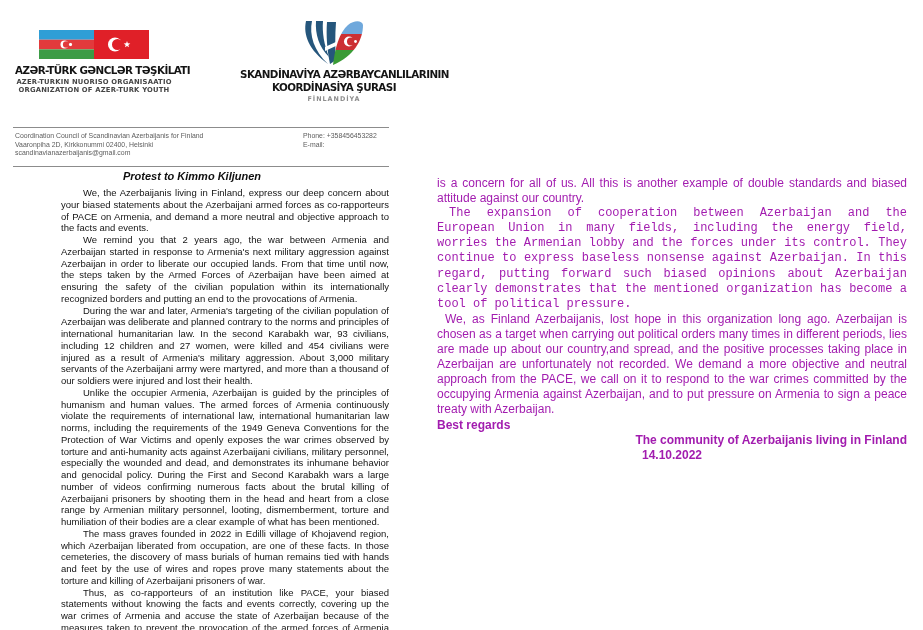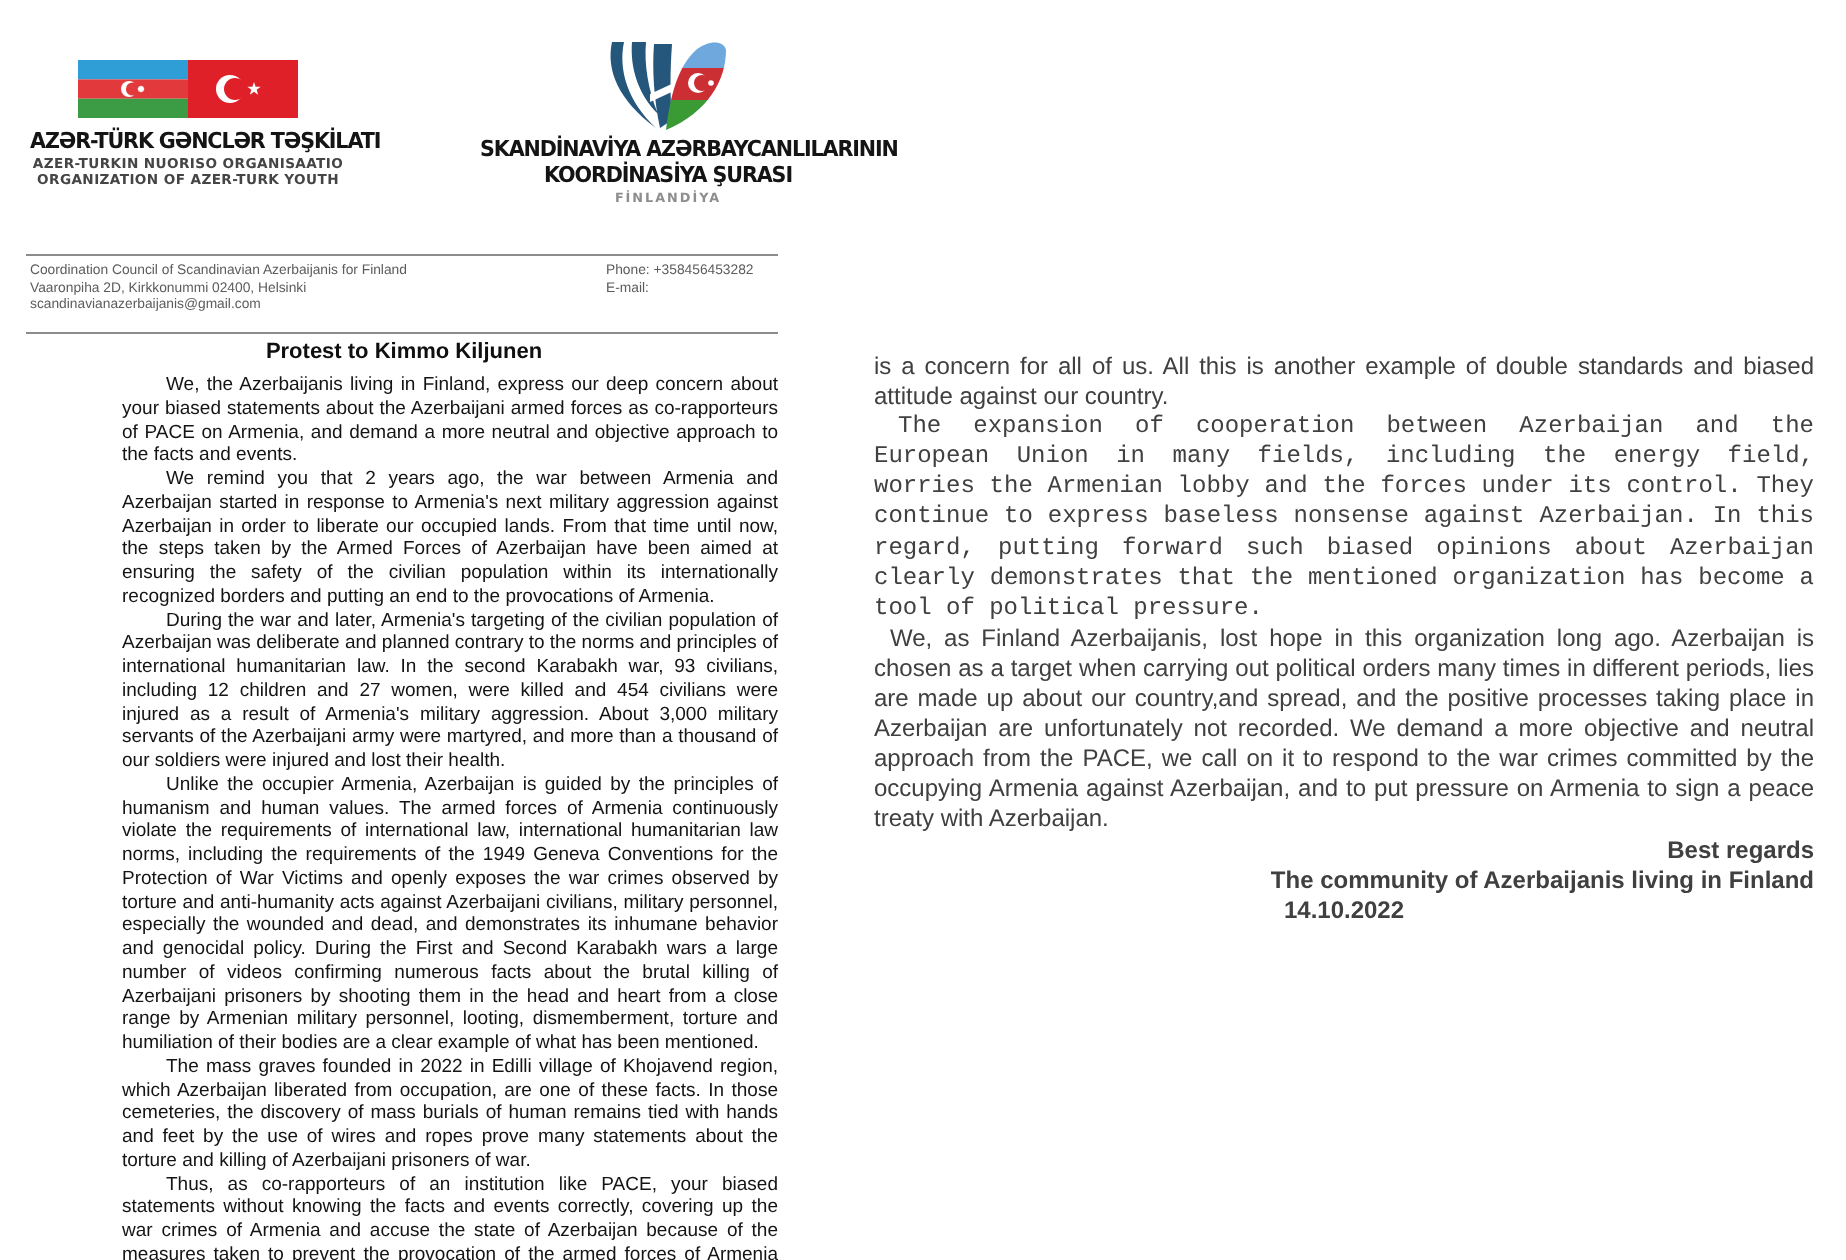--- a/index.html
+++ b/index.html
@@ -20,30 +20,30 @@
 
   
   .rule{position:absolute;left:13px;width:376px;height:1px;background:#8c8c8c;}
   .rule-1{top:127px;}
   .rule-2{top:166px;}
   .contact{position:absolute;top:132px;font-size:6.9px;line-height:8.7px;color:#5c5c5c;}
   .contact-left{left:15px;}
   .contact-right{left:303px;}
 
   
-  .letter-title{position:absolute;left:14px;top:170px;width:376px;text-align:center;
-                font-weight:bold;font-size:11px;color:#0f0f0f;}
+  .letter-title{position:absolute;left:4px;top:170px;width:376px;text-align:center;
+                font-weight:bold;font-size:11px;color:#0f0f0f;font-style:italic;}
   .col{position:absolute;text-align:justify;}
   .col p{margin:0;}
   .col-left{left:13px;top:187px;width:376px;font-size:9.5px;line-height:11.75px;color:#141414;}
   .col-left p{text-indent:22px;margin-left:48px;}
-  .col-right{left:437px;top:176px;width:470px;font-size:12px;line-height:15.1px;color:#404040;}
+  .col-right{left:437px;top:176px;width:470px;font-size:12px;line-height:15.1px;color:#a21caf;}
   .col-right p.ind-md{text-indent:12px;font-family:Liberation Mono, monospace;}
   .col-right p.ind-sm{text-indent:8px;}
-  .closing-regards{margin-top:14px;font-weight:bold;text-align:right;}
+  .closing-regards{margin-top:14px;font-weight:bold;text-align:left;}
   .closing-signature{margin-top:9px;font-weight:bold;text-align:right;}
   .closing-date{margin-top:8px;font-weight:bold;text-align:center;}
 </style>
 </head>
 <body>
 
 <div class="page">
 
   <div class="org org-left">
     <svg class="flag-svg" width="110" height="29" viewBox="0 0 220 58">

